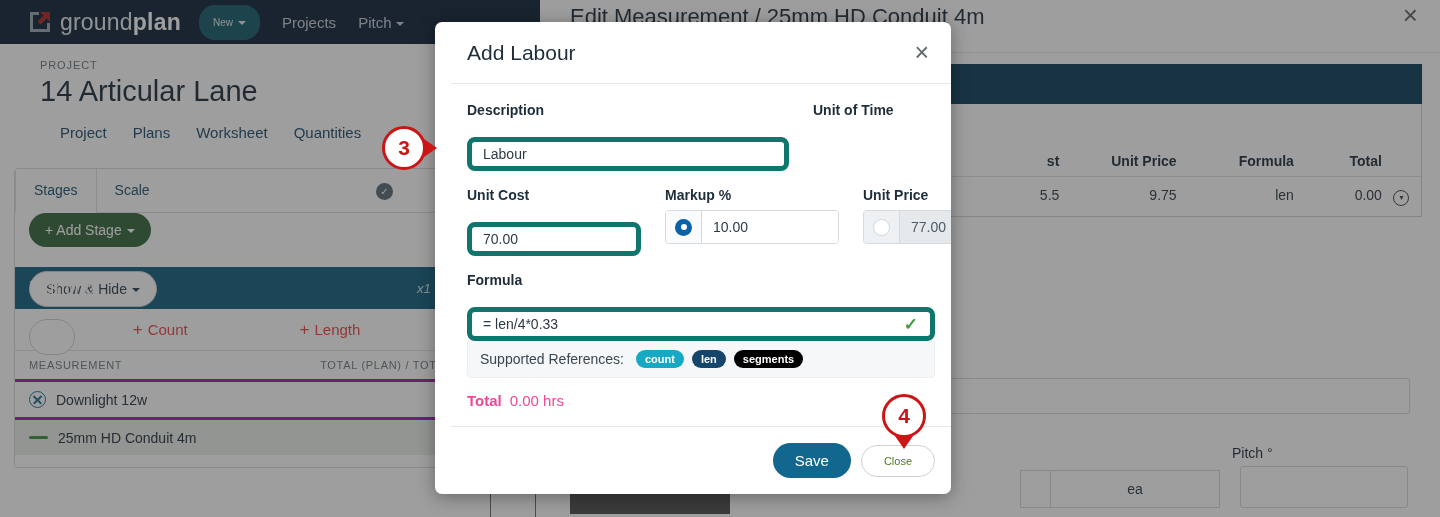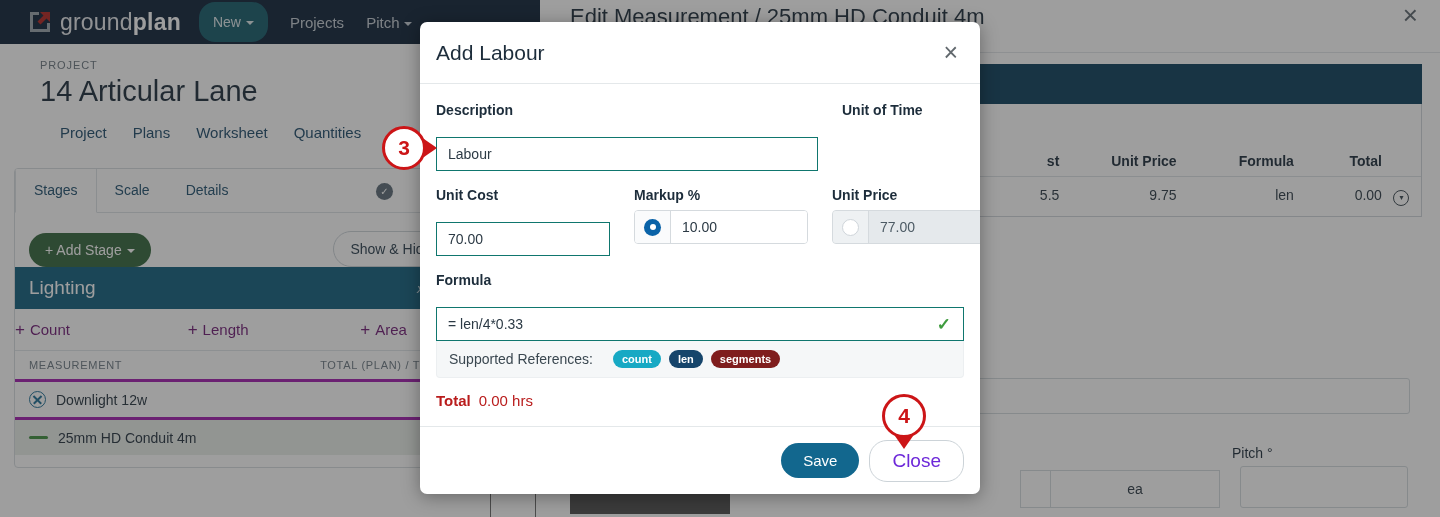--- a/index.html
+++ b/index.html
@@ -20,21 +20,21 @@
     display: flex; align-items: center; padding-left: 28px; gap: 0;
     overflow: hidden;
   }
   .logo-mark {
     width: 24px; height: 24px; position: relative; margin-right: 8px; flex: 0 0 auto;
   }
   .logo-text { color: #e7eaed; font-size: 23px; letter-spacing: .2px; white-space: nowrap; }
   .logo-text b { font-weight: 700; color: #ffffff; }
   .btn-new {
     margin-left: 18px; background: #155b6b; color: #dfe9ec;
-    border-radius: 16px; padding: 12px 14px; font-size: 14px; white-space: nowrap;
+    border-radius: 16px; padding: 12px 14px; font-size: 10px; white-space: nowrap;
     border: none; cursor: pointer;
   }
   .nav-link {
     margin-left: 22px; color: #c4ccd3; font-size: 15px; white-space: nowrap; cursor: pointer;
   }
   .caret { display:inline-block; border-left:4px solid transparent; border-right:4px solid transparent;
            border-top:4px solid currentColor; margin-left:5px; vertical-align: middle; }
 
   
   .project-head {
@@ -57,42 +57,42 @@
     background: #ffffff; border: 1px solid #d8dde1; border-radius: 4px; overflow: hidden;
   }
   .panel-tabs { display: flex; height: 44px; border-bottom: 1px solid #dde2e6; align-items: stretch; position: relative; }
   .panel-tab { padding: 13px 18px; font-size: 14px; color: #20506f; cursor: pointer; }
   .panel-tab.active { border: 1px solid #dde2e6; border-bottom: 1px solid #fff; border-top: none;
                       border-radius: 0 0 0 0; margin-bottom: -1px; background: #fff; }
   .check-badge {
     position: absolute; right: 140px; top: 14px; width: 17px; height: 17px; border-radius: 50%;
     background: #5b6b77; color: #fff; font-size: 10px; display: flex; align-items: center; justify-content: center;
   }
-  .panel-actions { height: 54px; display: flex; align-items: flex-end; padding: 0 14px; gap: 12px; }
+  .panel-actions { height: 54px; display: flex; align-items: flex-start; padding: 0 14px; gap: 12px; flex-direction: column; }
   .btn-add-stage {
     background: #34663c; color: #fff; border: none; border-radius: 18px;
     padding: 9px 16px; font-size: 14px; cursor: pointer; white-space: nowrap;
   }
   .btn-outline {
     background: #fff; border: 1px solid #ccd3d8; border-radius: 18px;
     padding: 9px 16px; font-size: 14px; color: #2a3e4e; cursor: pointer; white-space: nowrap;
   }
   .spacer { flex: 1; }
 
   .stage-bar {
     background: #12607f; color: #fff; height: 42px; display: flex; align-items: center;
     padding: 0 14px; font-size: 19px;
   }
   .stage-bar .meta { margin-left: auto; display: flex; align-items: center; gap: 10px; font-size: 12px; color: #cfe1ea; }
   .stage-mult { font-size: 13px; font-style: italic; }
   .circle-icon { width: 15px; height: 15px; border: 1px solid #cfe1ea; border-radius: 50%;
                  display:flex; align-items:center; justify-content:center; font-size: 8px; }
 
   .measure-adds { display: flex; height: 42px; align-items: center; border-bottom: 1px solid #e0e5e9; }
-  .measure-add { flex: 1; text-align: left; color: #701a75; font-size: 15px; cursor: pointer; }
+  .measure-add { flex: 1; text-align: right; color: #ef4444; font-size: 15px; cursor: pointer; }
   .measure-add .plus { font-size: 17px; margin-right: 5px; }
 
   .tbl-head { display: flex; height: 28px; align-items: center; padding: 0 14px;
               font-size: 11px; color: #6d7a84; letter-spacing: .7px; }
   .tbl-head .c1 { flex: 1; }
   .tbl-head .c2 { width: 230px; text-align: right; }
 
   .meas-row { display: flex; align-items: center; height: 38px; padding: 0 14px;
               border-top: 3px solid #a21caf; font-size: 14px; color: #25333f; }
   .meas-row.sel { background: #e9eeea; }
@@ -131,34 +131,34 @@
   .bgd-ea-pre { position: absolute; left: 1020px; top: 470px; width: 30px; height: 38px; border: 1px solid #d4dade; border-right: none; }
   .bgd-pitch-in { position: absolute; left: 1240px; top: 466px; width: 168px; height: 42px; border: 1px solid #d4dade; border-radius: 3px; }
   .bgd-strip { position: absolute; left: 570px; top: 492px; width: 160px; height: 22px; background: #4c4c4c; }
   .bgd-vline { position: absolute; top: 480px; width: 1px; height: 37px; background: #6a6a6a; }
 
   
   .dimmer { position: absolute; inset: 0; background: rgba(40,40,40,0.45); }
 
   
   .modal {
-    position: absolute; left: 420px; top: 22px; width: 560px; height: 472px;
+    position: absolute; left: 435px; top: 22px; width: 516px; height: 472px;
     background: #ffffff; border-radius: 7px; box-shadow: 0 3px 18px rgba(0,0,0,.35);
-    overflow: hidden; display: flex; flex-direction: column;
+    overflow: hidden; display: flex; flex-direction: column; padding-left: 16px;
   }
   .modal-head { height: 62px; display: flex; align-items: center; padding: 0 22px 0 16px;
                 border-bottom: 1px solid #e4e8ea; }
   .modal-title { font-size: 21px; color: #1d2d3b; font-weight: 400; }
   .modal-x { margin-left: auto; font-size: 25px; color: #62696e; cursor: pointer; line-height: 1; }
   .modal-body { padding: 18px 16px 0 16px; flex: 1; }
 
   .lbl { font-size: 14px; color: #1d2d3b; font-weight: 700; margin-bottom: 7px; }
   .row { display: flex; gap: 24px; }
   .fld-input {
-    height: 34px; border: 1px solid #0f766e; border-radius: 0; background: #fff;
+    height: 34px; border: 5px solid #0f766e; border-radius: 8px; background: #fff;
     display: flex; align-items: center; padding: 0 11px; font-size: 14px; color: #2c3a45; margin-top: 19px;
   }
   .grow { flex: 1; }
 
   .sel-wrap { width: 122px; position: relative; }
   .sel-box { height: 34px; border: 1px solid #d5dade; border-radius: 4px; background: #fff;
              display: flex; align-items: center; padding: 0 11px; font-size: 14px; color: #2c3a45; cursor: pointer; }
   .sel-chev { margin-left: auto; width: 9px; height: 9px; border-right: 2px solid #4a555d;
               border-bottom: 2px solid #4a555d; transform: rotate(45deg) translate(-2px,-2px); }
 
@@ -177,32 +177,32 @@
   .radio-dot.off::after { display: none; }
   .radio-val { flex: 1; display: flex; align-items: center; padding: 0 11px; font-size: 14px;
                color: #2c3a45; background: #fff; }
   .radio-group.disabled .radio-val { background: #e5e9ec; color: #4c5a64; }
 
   .formula-box { position: relative; }
   .tick { position: absolute; right: 12px; top: 50%; transform: translateY(-50%);
           color: #3f9c3f; font-size: 17px; font-weight: 700; }
   .refs { background: #f5f7f8; border: 1px solid #eceff1; border-top: none; border-radius: 0 0 4px 4px;
           padding: 9px 12px; display: flex; align-items: center; gap: 8px; font-size: 14px; color: #3a4750; }
-  .refs .lab { margin-right: 12px; }
+  .refs .lab { margin-right: 4px; }
   .badge { border-radius: 10px; padding: 3px 9px; font-size: 11px; font-weight: 700; color: #fff; }
 
-  .total-line { padding: 14px 0 0 0; font-size: 15px; color: #b91c1c; }
+  .total-line { padding: 14px 0 0 0; font-size: 15px; color: #ec4899; }
   .total-line b { font-weight: 700; } .total-line span { margin-left: 8px; }
 
   .modal-foot { border-top: 1px solid #e4e8ea; height: 68px; display: flex; align-items: center;
                 justify-content: flex-end; gap: 10px; padding: 0 16px; }
   .btn-save { background: #12678e; color: #fff; border: none; border-radius: 18px;
               padding: 9px 22px; font-size: 15px; cursor: pointer; }
-  .btn-close { background: #fff; color: #6d28d9; border: 1px solid #ccd3d8; border-radius: 18px;
-               padding: 9px 22px; font-size: 19px; cursor: pointer; }
+  .btn-close { background: #fff; color: #4d7c0f; border: 1px solid #ccd3d8; border-radius: 18px;
+               padding: 9px 22px; font-size: 11px; cursor: pointer; }
 
   
   .step { position: absolute; width: 44px; height: 44px; }
   .step .circle {
     position: absolute; inset: 0; border-radius: 50%; border: 3.5px solid #cc1517;
     background: #fff; color: #cc1517; font-size: 21px; font-weight: 700;
     display: flex; align-items: center; justify-content: center;
   }
   .step .tip { position: absolute; width: 0; height: 0; }
   .step-right .tip { right: -11px; top: 13px; border-top: 9px solid transparent;
@@ -239,21 +239,20 @@
     <span class="page-tab">Project</span>
     <span class="page-tab">Plans</span>
     <span class="page-tab">Worksheet</span>
     <span class="page-tab">Quantities</span>
   </div>
 
   <div class="panel">
     <div class="panel-tabs">
       <div class="panel-tab active">Stages</div>
       <div class="panel-tab">Scale</div>
-      <div class="panel-tab">Details</div>
       <div class="check-badge">✓</div>
     </div>
     <div class="panel-actions">
       <button class="btn-add-stage"><span>+ Add Stage</span><i class="caret"></i></button>
       <div class="spacer"></div>
       <button class="btn-outline"><span>Show &amp; Hide</span><i class="caret"></i></button>
       <button class="btn-outline">&nbsp;&nbsp;&nbsp;</button>
     </div>
 
     <div class="stage-bar">
@@ -383,21 +382,21 @@
     <div class="mt18">
       <div class="lbl">Formula</div>
       <div class="fld-input formula-box">
         <span>= len/4*0.33</span>
         <span class="tick">✓</span>
       </div>
       <div class="refs">
         <span class="lab">Supported References:</span>
         <span class="badge" style="background:#17a9c4">count</span>
         <span class="badge" style="background:#16456b">len</span>
-        <span class="badge" style="background:#7f1d1d">segments</span>
+        <span class="badge" style="background:#000000">segments</span>
       </div>
     </div>
 
     <div class="total-line">
       <b>Total</b><span>0.00 hrs</span>
     </div>
   </div>
 
   <div class="modal-foot">
     <button class="btn-save">Save</button>

